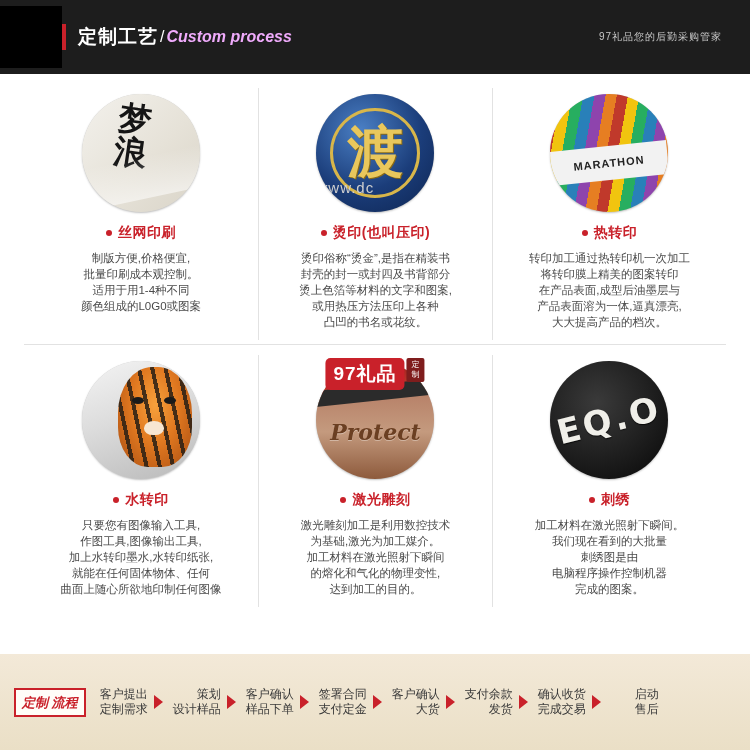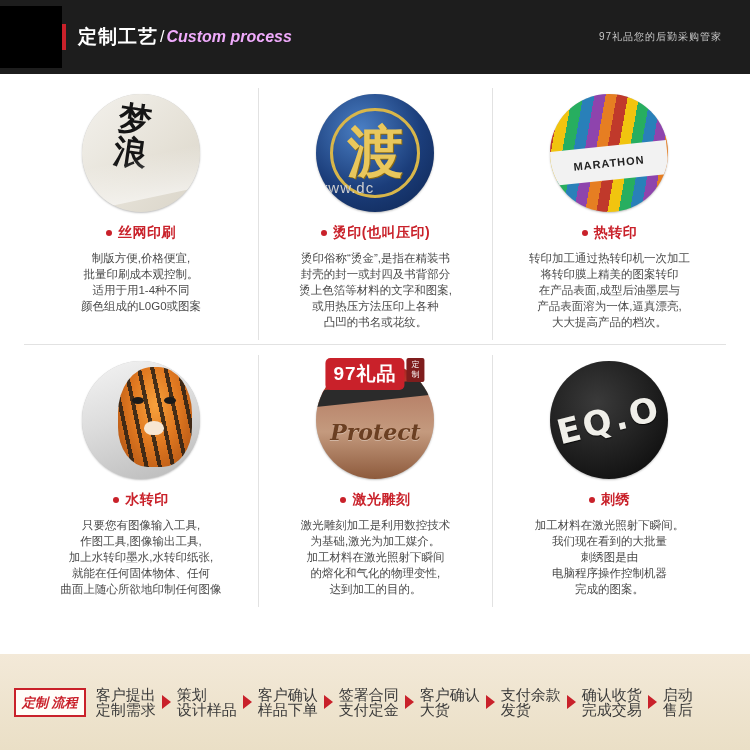--- a/index.html
+++ b/index.html
@@ -361,23 +361,23 @@
     background: #fffdf8;
     margin-right: 8px;
     font-style: italic;
   }
   .flow-steps {
     display: flex;
     align-items: center;
     flex: 1 1 auto;
   }
   .flow-step {
-    text-align: left;
+    text-align: right;
     color: #3a3a3a;
-    font-size: 15px;
+    font-size: 12px;
     line-height: 15px;
     white-space: pre-line;
     padding: 0 2px;
     min-width: 52px;
   }
   .flow-arrow {
     width: 0; height: 0;
     border-top: 7px solid transparent;
     border-bottom: 7px solid transparent;
     border-left: 9px solid #c9212a;

